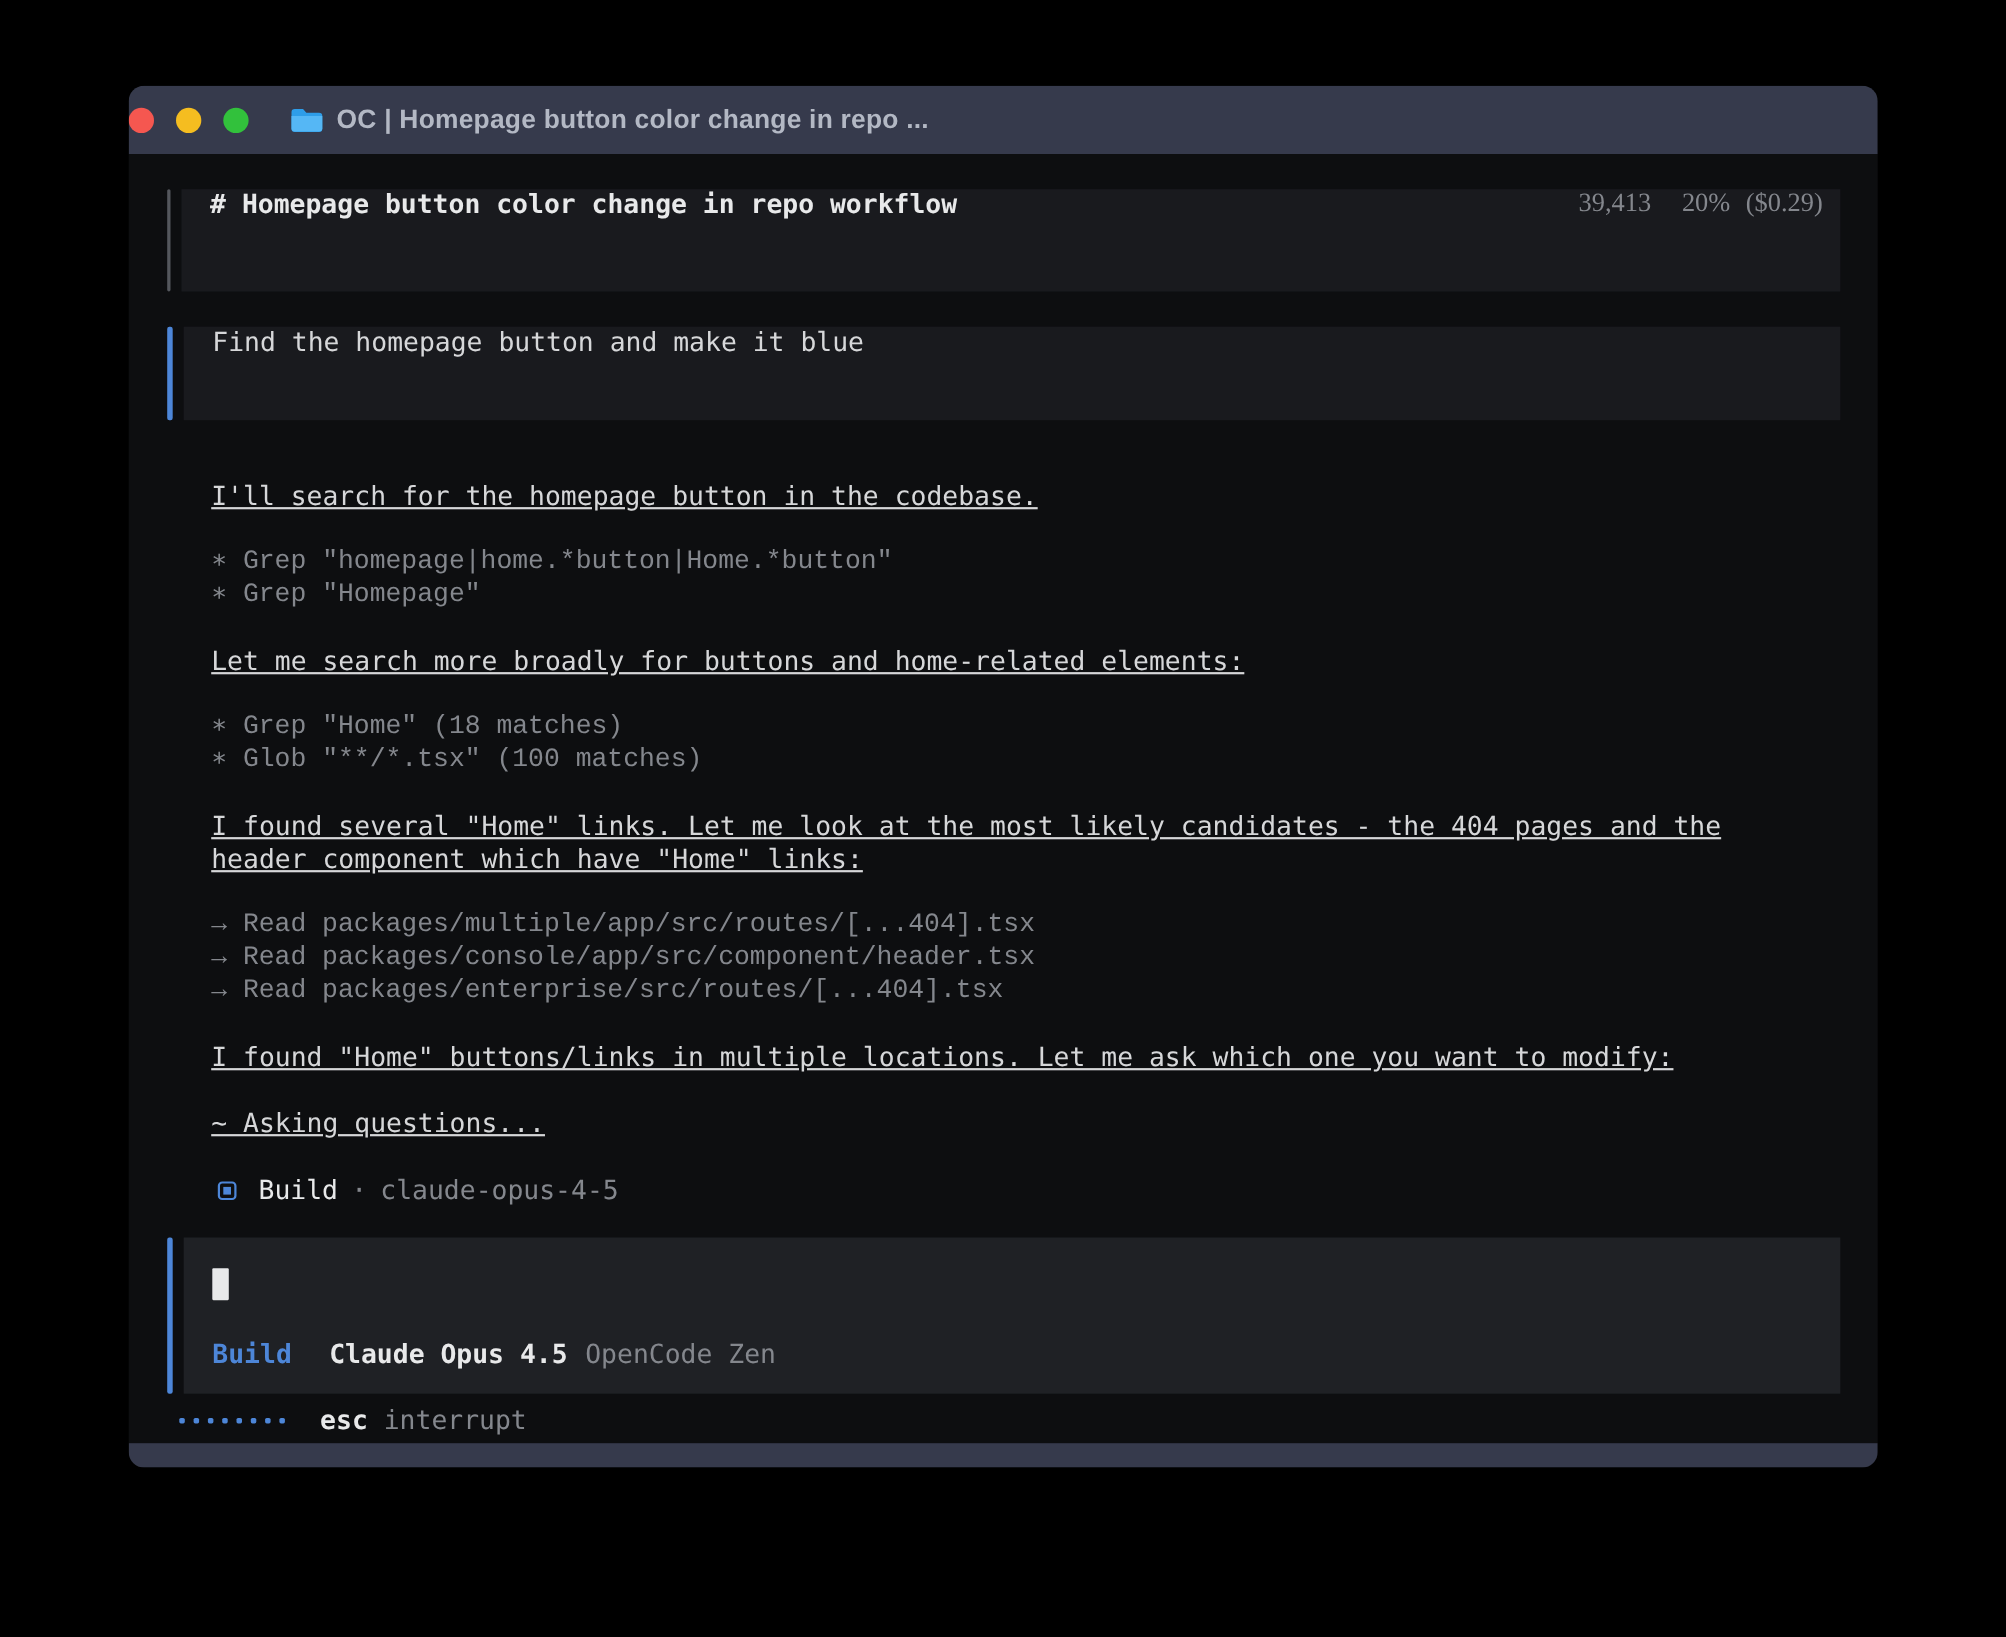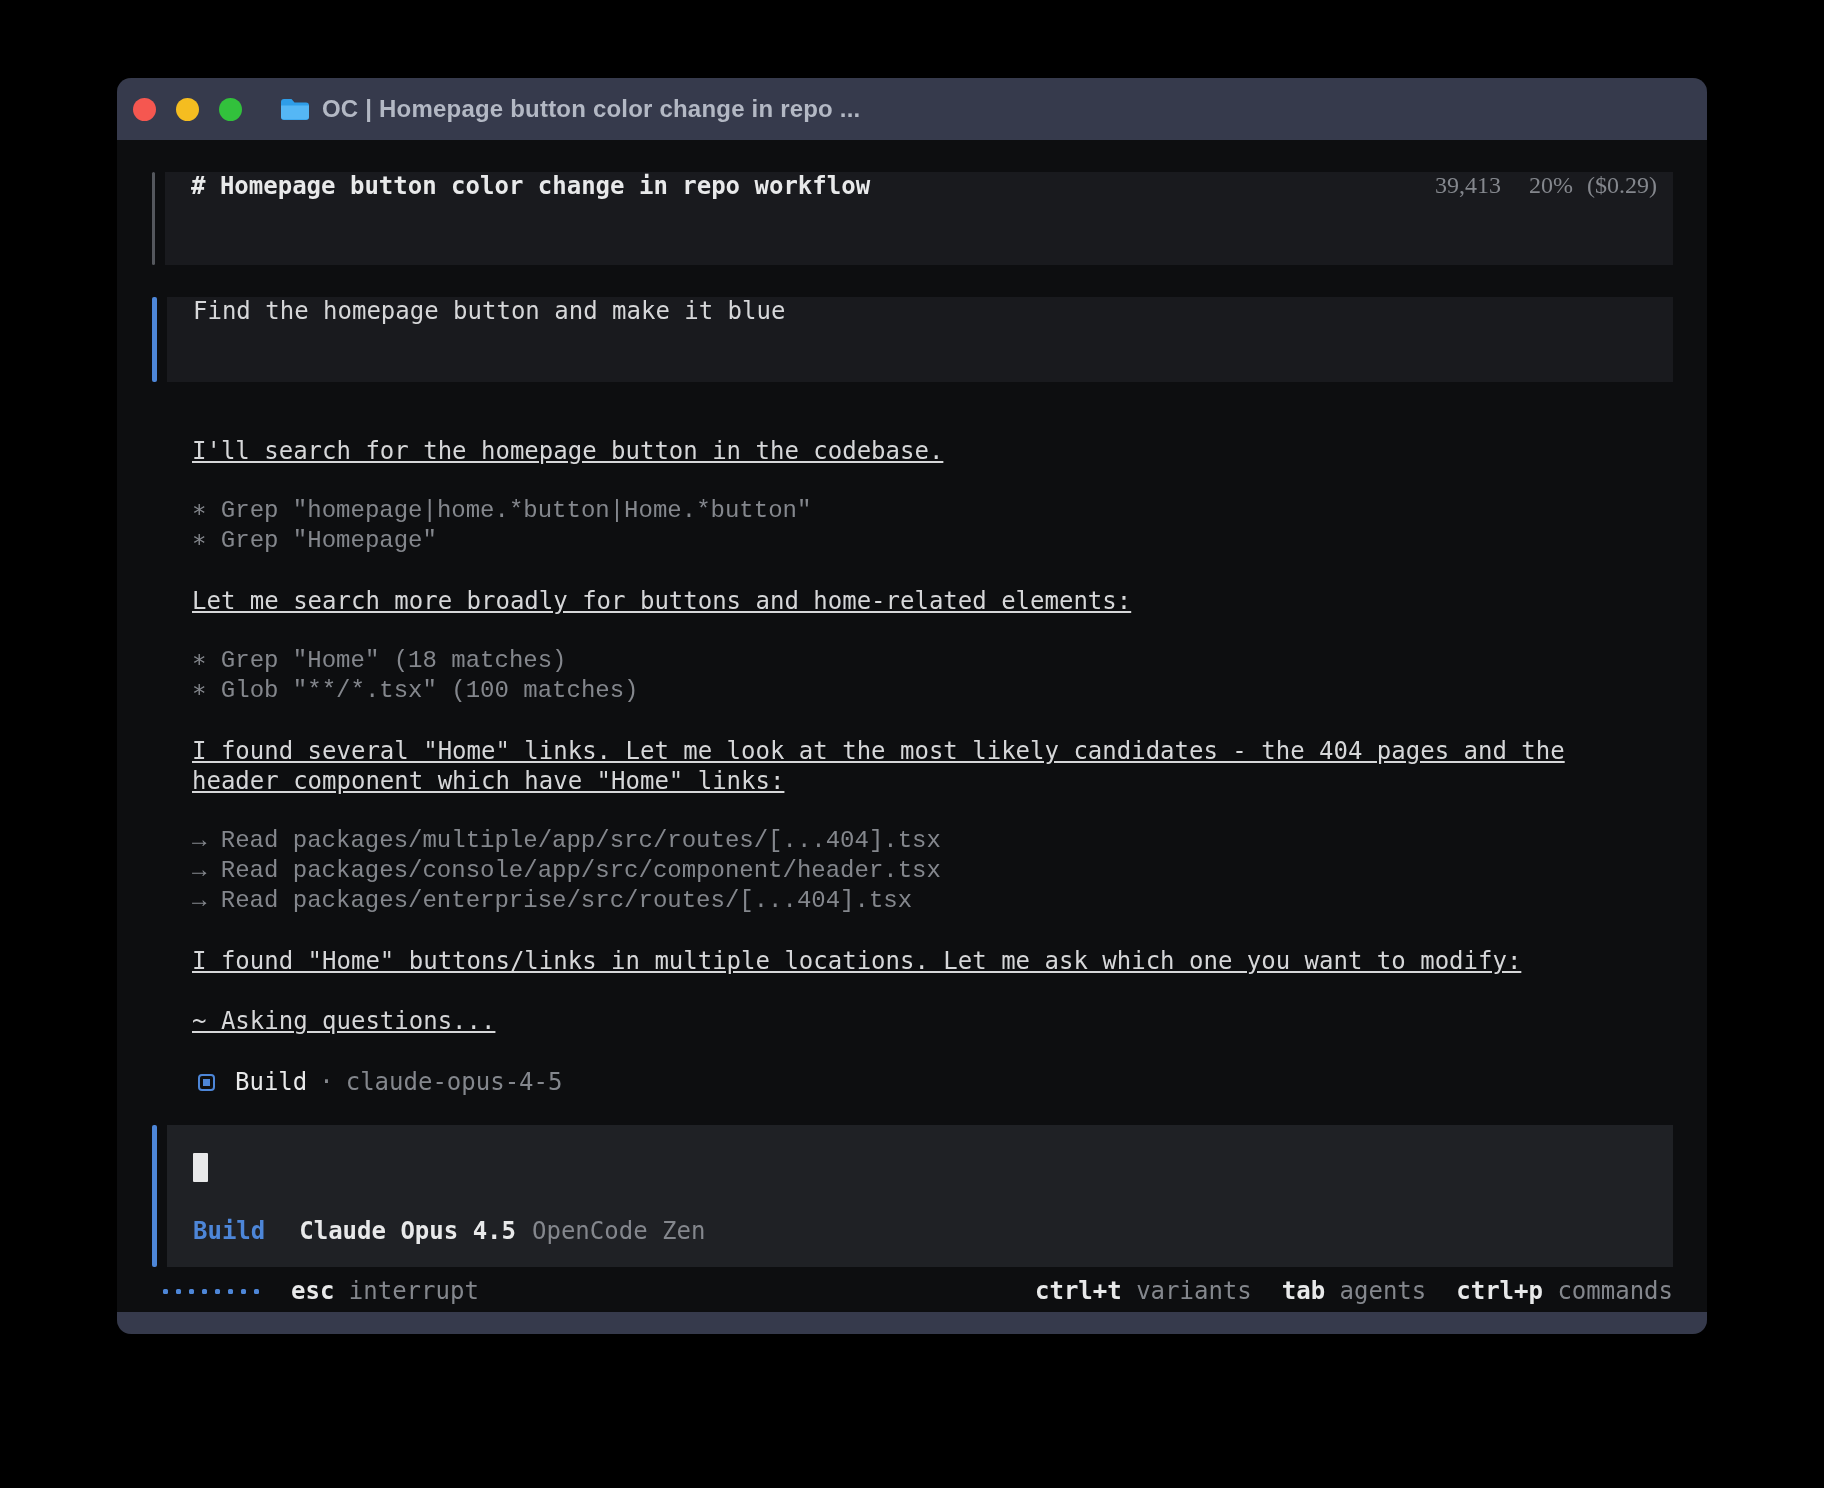--- a/index.html
+++ b/index.html
@@ -16,21 +16,21 @@
     --traffic-yellow:#f5bd20;
     --traffic-green:#32c13c;
   }
   *{margin:0;padding:0;box-sizing:border-box;}
   html,body{background:#000;}
   .stage{position:relative;width:1824px;height:1488px;background:#000;overflow:hidden;
          font-family:"DejaVu Sans Mono",monospace;}
   .window{position:absolute;left:117px;top:78px;width:1590px;height:1256px;
           background:var(--window-bg);border-radius:14px;display:flex;flex-direction:column;overflow:hidden;}
   
-  .titlebar{height:62px;flex:0 0 62px;background:var(--chrome);display:flex;align-items:center;padding-left:16px;}
+  .titlebar{height:62px;flex:0 0 62px;background:var(--chrome);display:flex;align-items:center;}
   .lights{display:flex;align-items:center;gap:20px;}
   .light{width:23px;height:23px;border-radius:50%;}
   .light.red{background:var(--traffic-red);}
   .light.yellow{background:var(--traffic-yellow);}
   .light.green{background:var(--traffic-green);}
   .title-group{display:flex;align-items:center;margin-left:38px;gap:12px;}
   .win-title{font-family:"Liberation Sans",sans-serif;font-weight:700;font-size:24px;color:#b3b8c4;letter-spacing:.2px;}
   
   .tbody{flex:1 1 auto;padding:32px 34px 0 35px;display:flex;flex-direction:column;font-size:24px;}
   .block{display:flex;align-items:stretch;}
@@ -166,24 +166,19 @@
             <i></i>
             <i></i>
             <i></i>
             <i></i>
             <i></i>
             <i></i>
             <i></i>
             <i></i>
           </span>
         <span class="esc-group"><span class="key">esc</span> <span class="klabel">interrupt</span></span>
-        <span class="shortcuts">
-            <span class="shortcut"><span class="key">ctrl+t</span><span class="klabel"> variants</span></span>
-            <span class="shortcut"><span class="key">tab</span><span class="klabel"> agents</span></span>
-            <span class="shortcut"><span class="key">ctrl+p</span><span class="klabel"> commands</span></span>
-          </span>
       </div>
 
     </div>
 
     <div class="bottombar"></div>
   </div>
 </div>
 
 </body></html>

